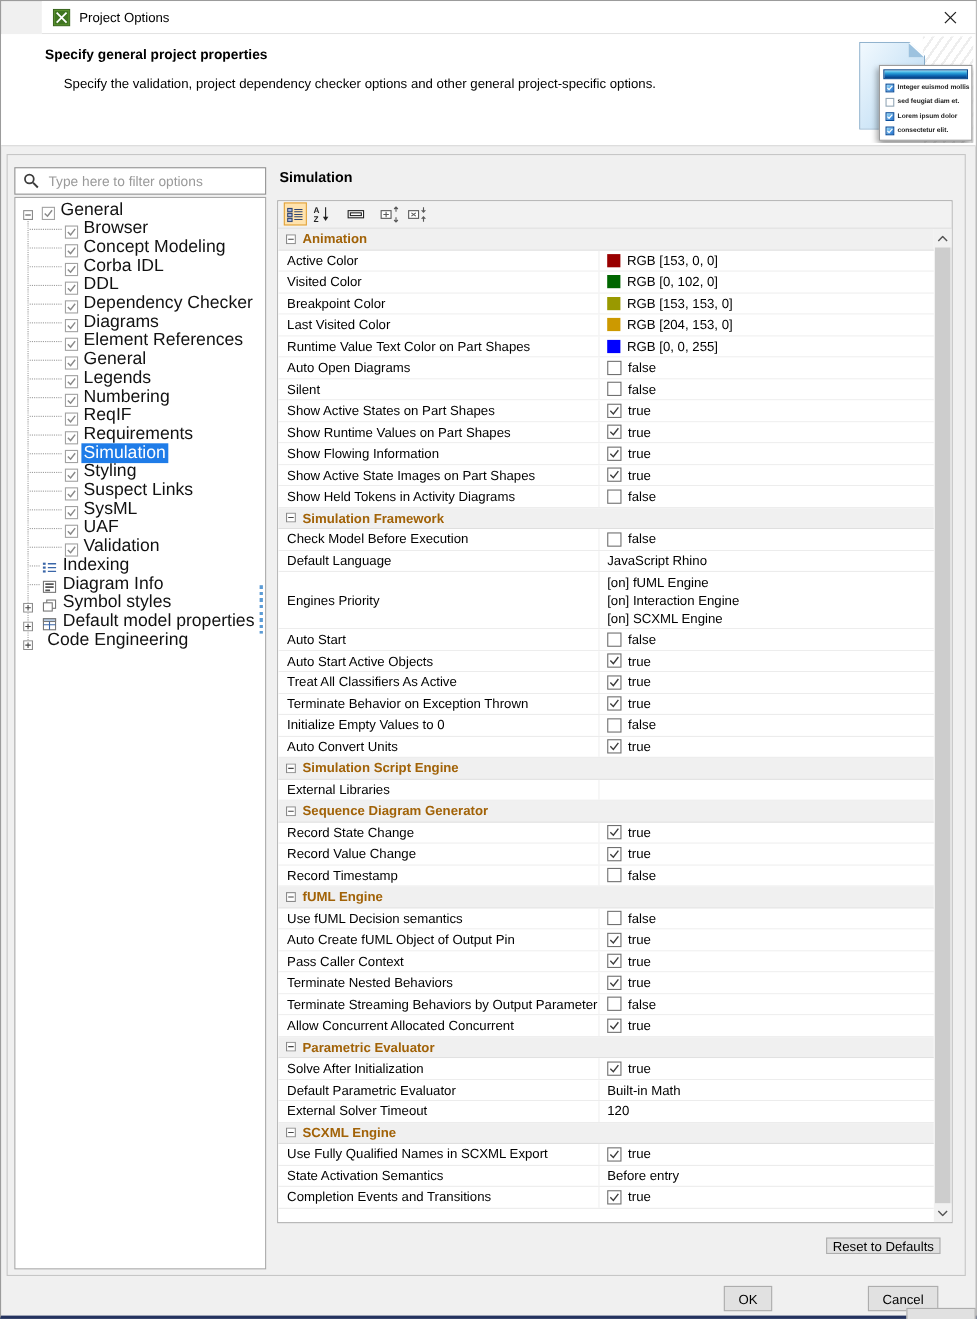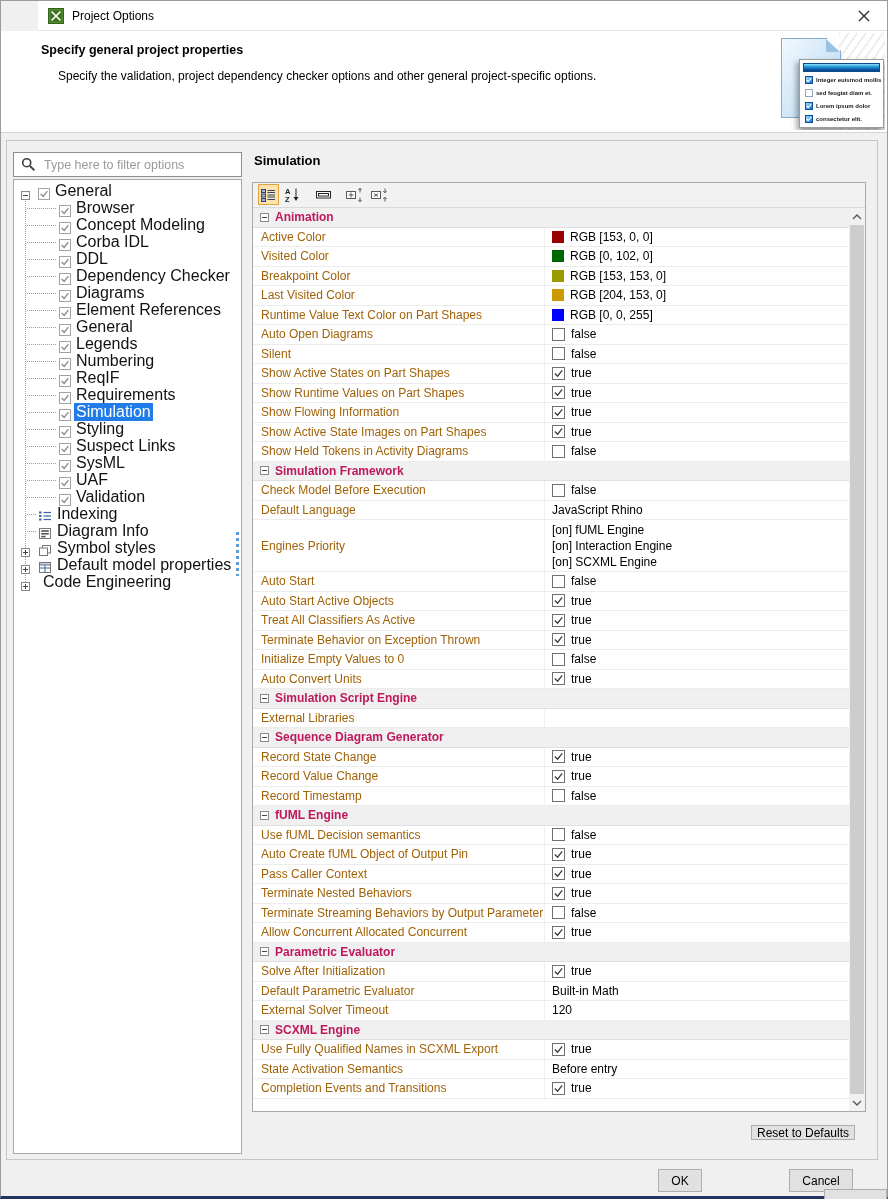--- a/index.html
+++ b/index.html
@@ -61,23 +61,23 @@
   .ptitle{position:absolute;left:247px;top:12px;font-size:13px;font-weight:bold;color:#000;}
   .panelbox{position:absolute;left:245px;top:41px;width:614px;height:930px;background:#fff;border:1px solid #a8a8a8;box-sizing:border-box;}
   .toolbar{position:absolute;left:0;top:0;right:0;height:24px;background:#f2f2f2;border-bottom:1px solid #d9d9d9;}
   .tbtn{position:absolute;top:1px;width:21px;height:21px;display:flex;align-items:center;justify-content:center;border:1px solid transparent;box-sizing:border-box;cursor:pointer;}
   .tbtn.sel{background:#ffe3ae;border:1px solid #e2a33c;}
   .tablewrap{position:absolute;left:0;top:25px;right:16px;bottom:0;overflow:hidden;background:#fff;}
   .prow{display:flex;height:19.5px;box-sizing:border-box;border-bottom:1px solid #ececec;background:#fff;font-size:12px;}
   .prow.tall{height:52px;}
   .prow.group{background:#f0f0f0;border-bottom:1px solid #dfdfdf;align-items:center;}
   .gcollapse{width:9px;height:9px;margin-left:7px;display:inline-flex;flex:none;}
-  .gname{margin-left:6px;font-weight:bold;color:#be185d;text-align:center;}
+  .gname{margin-left:6px;font-weight:bold;color:#a16207;text-align:center;}
   .pcell{display:flex;align-items:center;box-sizing:border-box;}
-  .plabel{width:291px;padding-left:8px;color:#a16207;overflow:hidden;white-space:nowrap;}
+  .plabel{width:291px;padding-left:8px;color:#000000;overflow:hidden;white-space:nowrap;}
   .pvalue{flex:1;border-left:1px solid #f0f0f0;padding-left:7px;gap:6px;overflow:hidden;white-space:nowrap;}
   .prow.tall .pvalue{flex-direction:column;align-items:flex-start;justify-content:center;gap:0;}
   .vline{line-height:16px;}
   .swatch{width:12px;height:12px;flex:none;}
   .vcb{width:13px;height:13px;flex:none;border:1px solid #707070;background:#fff;box-sizing:border-box;display:inline-flex;align-items:center;justify-content:center;}
   
   .vscroll{position:absolute;top:25px;right:0;bottom:0;width:16px;background:#f1f1f1;}
   .sb-arrow{position:absolute;left:0;width:16px;height:17px;display:flex;align-items:center;justify-content:center;background:#f1f1f1;}
   .sb-arrow.up{top:0;} .sb-arrow.down{bottom:0;}
   .sb-thumb{position:absolute;left:1px;right:1px;top:17px;bottom:17px;background:#cdcdcd;}

